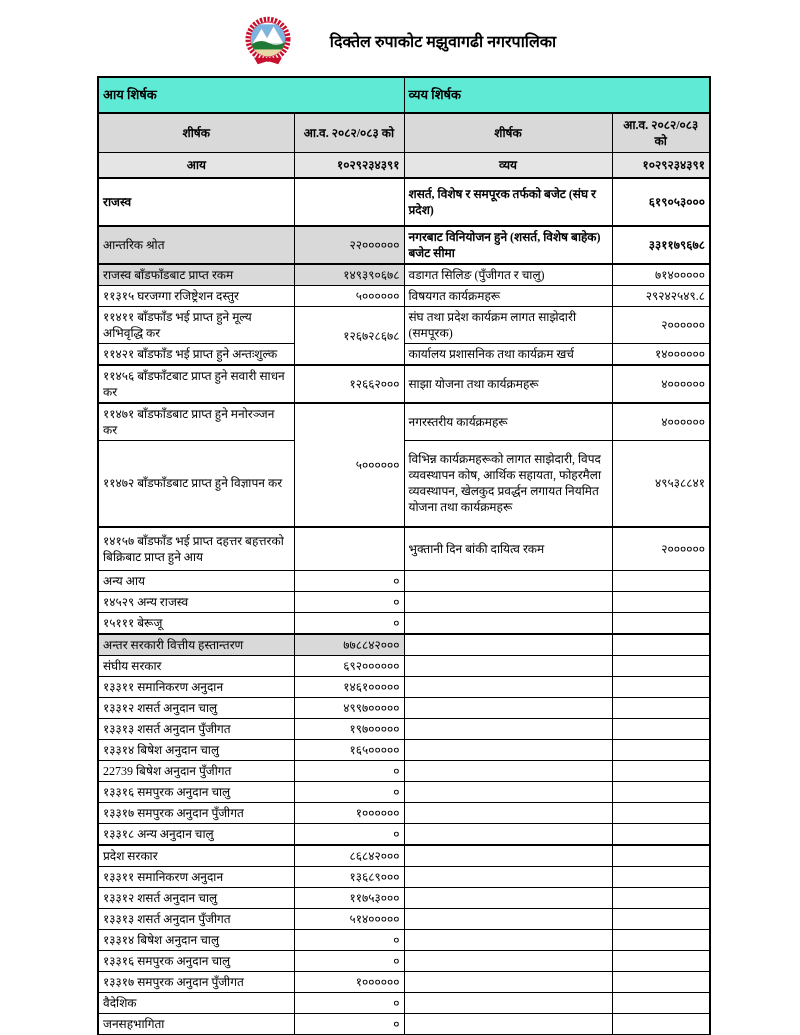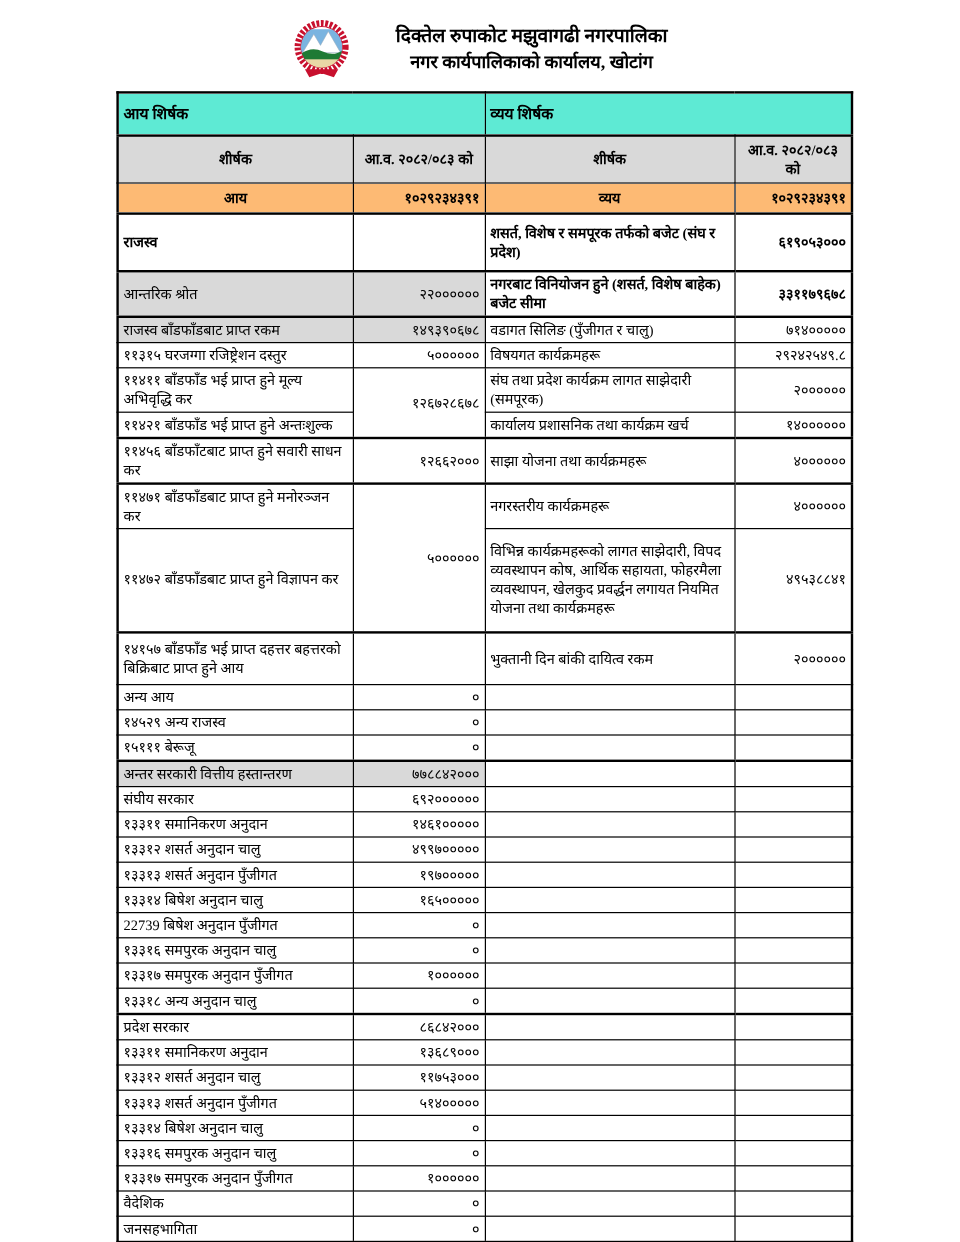--- a/index.html
+++ b/index.html
@@ -26,21 +26,21 @@
   table.budget th, table.budget td{
     border:1px solid #000;
     font-size:12px;line-height:16px;
     padding:2px 4px;vertical-align:middle;
     overflow:hidden;word-wrap:break-word;
   }
   th{font-weight:bold;}
   .c1{width:196px;} .c2{width:110px;} .c3{width:208px;} .c4{width:98px;}
   tr.h1row th{height:30px;font-size:13px;background:#5eead4;text-align:left;border-bottom:2px solid #000;}
   tr.h2row th{height:34px;background:#d9d9d9;text-align:center;}
-  tr.h3row td{height:20px;background:#fdba74;font-weight:bold;border-bottom:2px solid #000;}
+  tr.h3row td{height:20px;background:#e5e5e5;font-weight:bold;border-bottom:2px solid #000;}
   tr.h3row td.ctr{text-align:center;}
   .lab{text-align:left;}
   .val{text-align:right;padding-right:6px;}
   .gray{background:#d9d9d9;}
   .bold{font-weight:bold;}
   tr.tk td{border-top-width:2px;}
   td:empty::after{content:"\00a0";}
 </style>
 </head>
 <body>
@@ -59,21 +59,20 @@
       <g clip-path="url(#emb)">
         <rect x="13" y="18" width="74" height="42" fill="#7ab4e0"></rect>
         <path d="M16 60 L36 27 L48 47 L62 22 L84 60 Z" fill="#ffffff" stroke="#9fb0bd" stroke-width="1"></path>
         <path d="M13 62 Q32 48 52 58 Q72 67 87 56 L87 74 L13 74 Z" fill="#1e7a34"></path>
         <rect x="13" y="72" width="74" height="16" fill="#e9d8a6"></rect>
       </g>
       <path d="M20 90 L80 90 L72 104 L50 97 L28 104 Z" fill="#c8102e"></path>
     </svg>
     <div class="head-lines">
       <div class="lh1">दिक्तेल  रुपाकोट मझुवागढी नगरपालिका</div>
-      <div class="lh2">नगर कार्यपालिकाको कार्यालय, खोटांग</div>
     </div>
   </div>
 
   <table class="budget">
     <colgroup>
       <col class="c1">
         <col class="c2">
         <col class="c3">
         <col class="c4">
     </colgroup>

